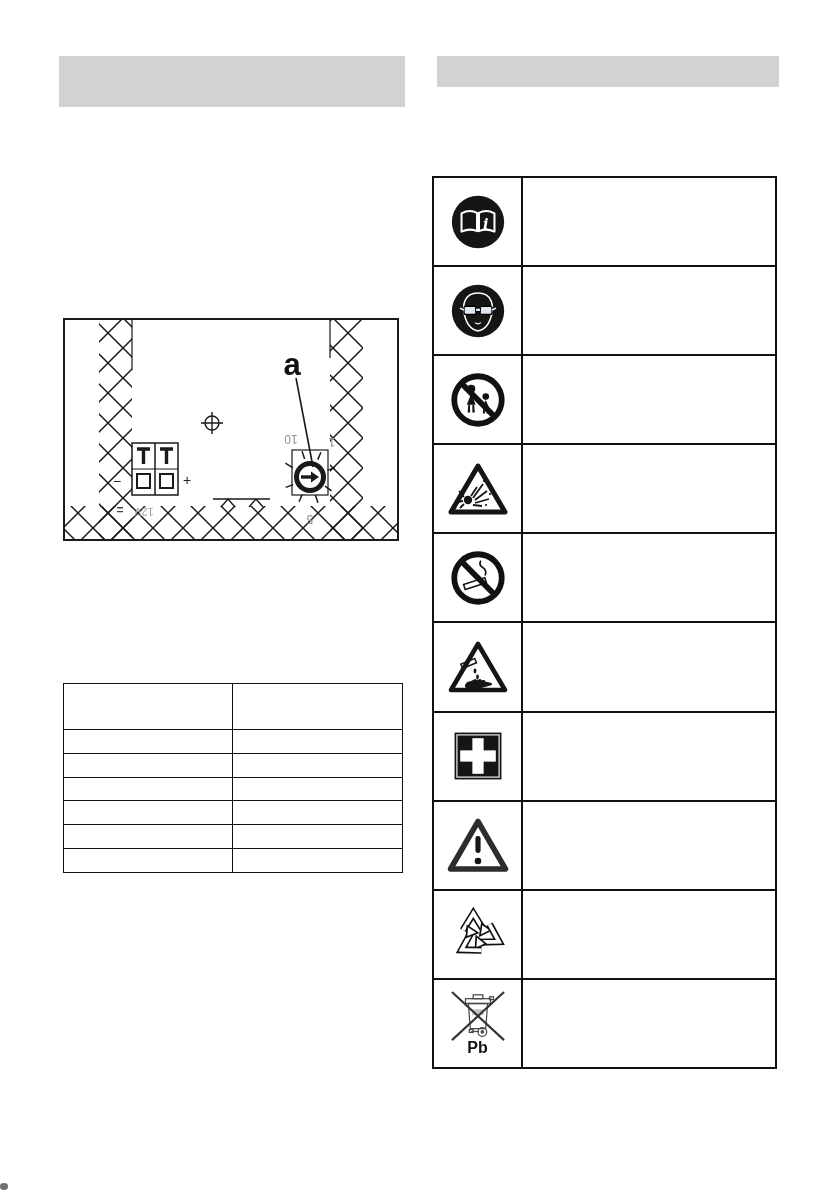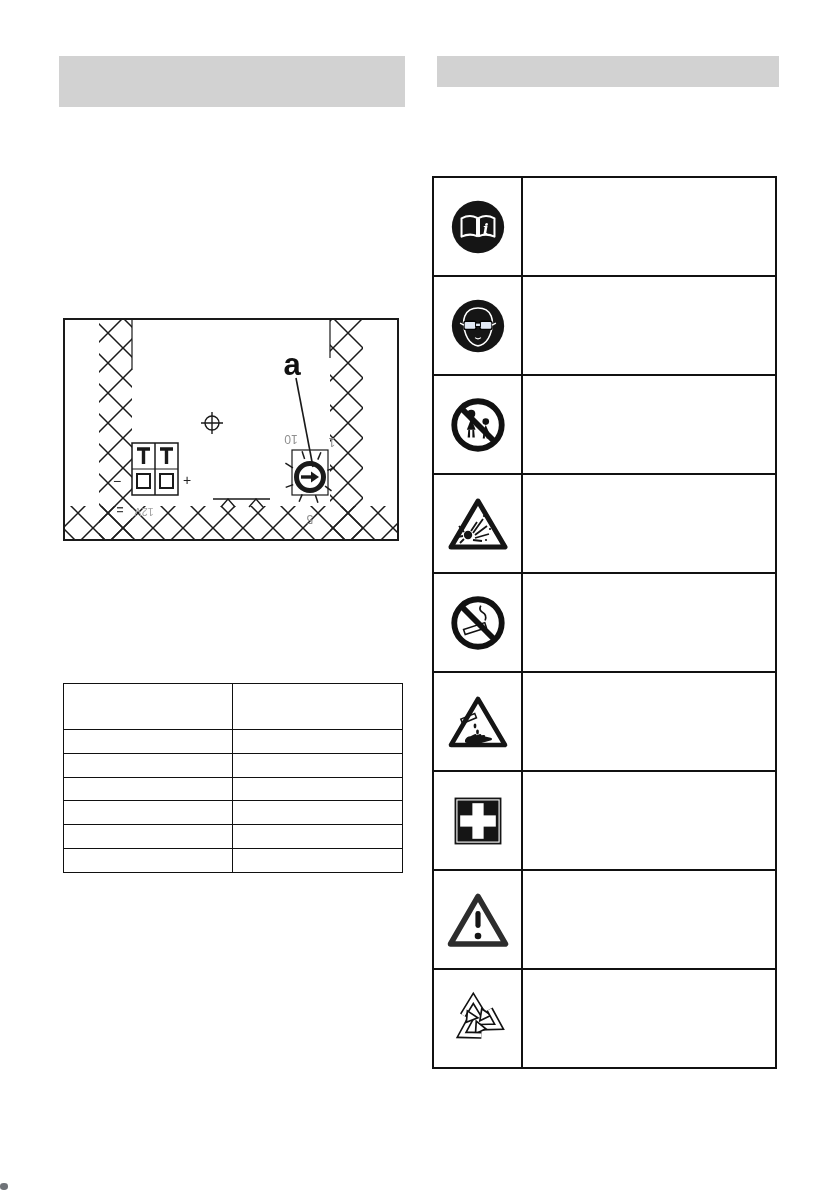--- a/index.html
+++ b/index.html
@@ -278,16 +278,41 @@
       <path d="M16 28 L27 10 L38 28" stroke="#111" stroke-width="7.5" fill="none"></path>
       <path d="M16 28 L27 10 L38 28" stroke="#fff" stroke-width="4" fill="none"></path>
       <polygon points="36,21 46,28 34,34" fill="#fff" stroke="#111" stroke-width="1.8"></polygon>
     </g>
   </g>
 </svg>
           </span>
         </div>
         <div class="sym-desc-cell"></div>
       </div>
+      <div class="sym-row">
+        <div class="sym-icon-cell">
+          <span>
+            <svg width="62" height="54" viewBox="0 0 64 56">
+  <g stroke="#4a4a4a" stroke-width="1.3" fill="none">
+    <path d="M22 14 L42 14 L40 40 L24 40 Z"></path>
+    <rect x="19" y="9" width="26" height="5"></rect>
+    <rect x="27" y="5" width="10" height="4"></rect>
+    <rect x="44" y="7" width="4" height="3"></rect>
+    <rect x="26" y="20" width="12" height="6" fill="#c4c4c4" stroke="none"></rect>
+    <rect x="23" y="41" width="4" height="3"></rect>
+    <path d="M25 43 H33"></path>
+    <circle cx="36.5" cy="43.5" r="4.5"></circle>
+  </g>
+  <circle cx="36.5" cy="43.5" r="1.9" fill="#4a4a4a"></circle>
+  <g stroke="#333" stroke-width="2.2">
+    <line x1="5" y1="2" x2="59" y2="52"></line>
+    <line x1="59" y1="2" x2="5" y2="52"></line>
+  </g>
+</svg>
+          </span>
+          <div class="icon-sub-label">Pb</div>
+        </div>
+        <div class="sym-desc-cell"></div>
+      </div>
     </div>
 
   <div class="corner-mark"></div>
 </div>
 
 </body></html>

